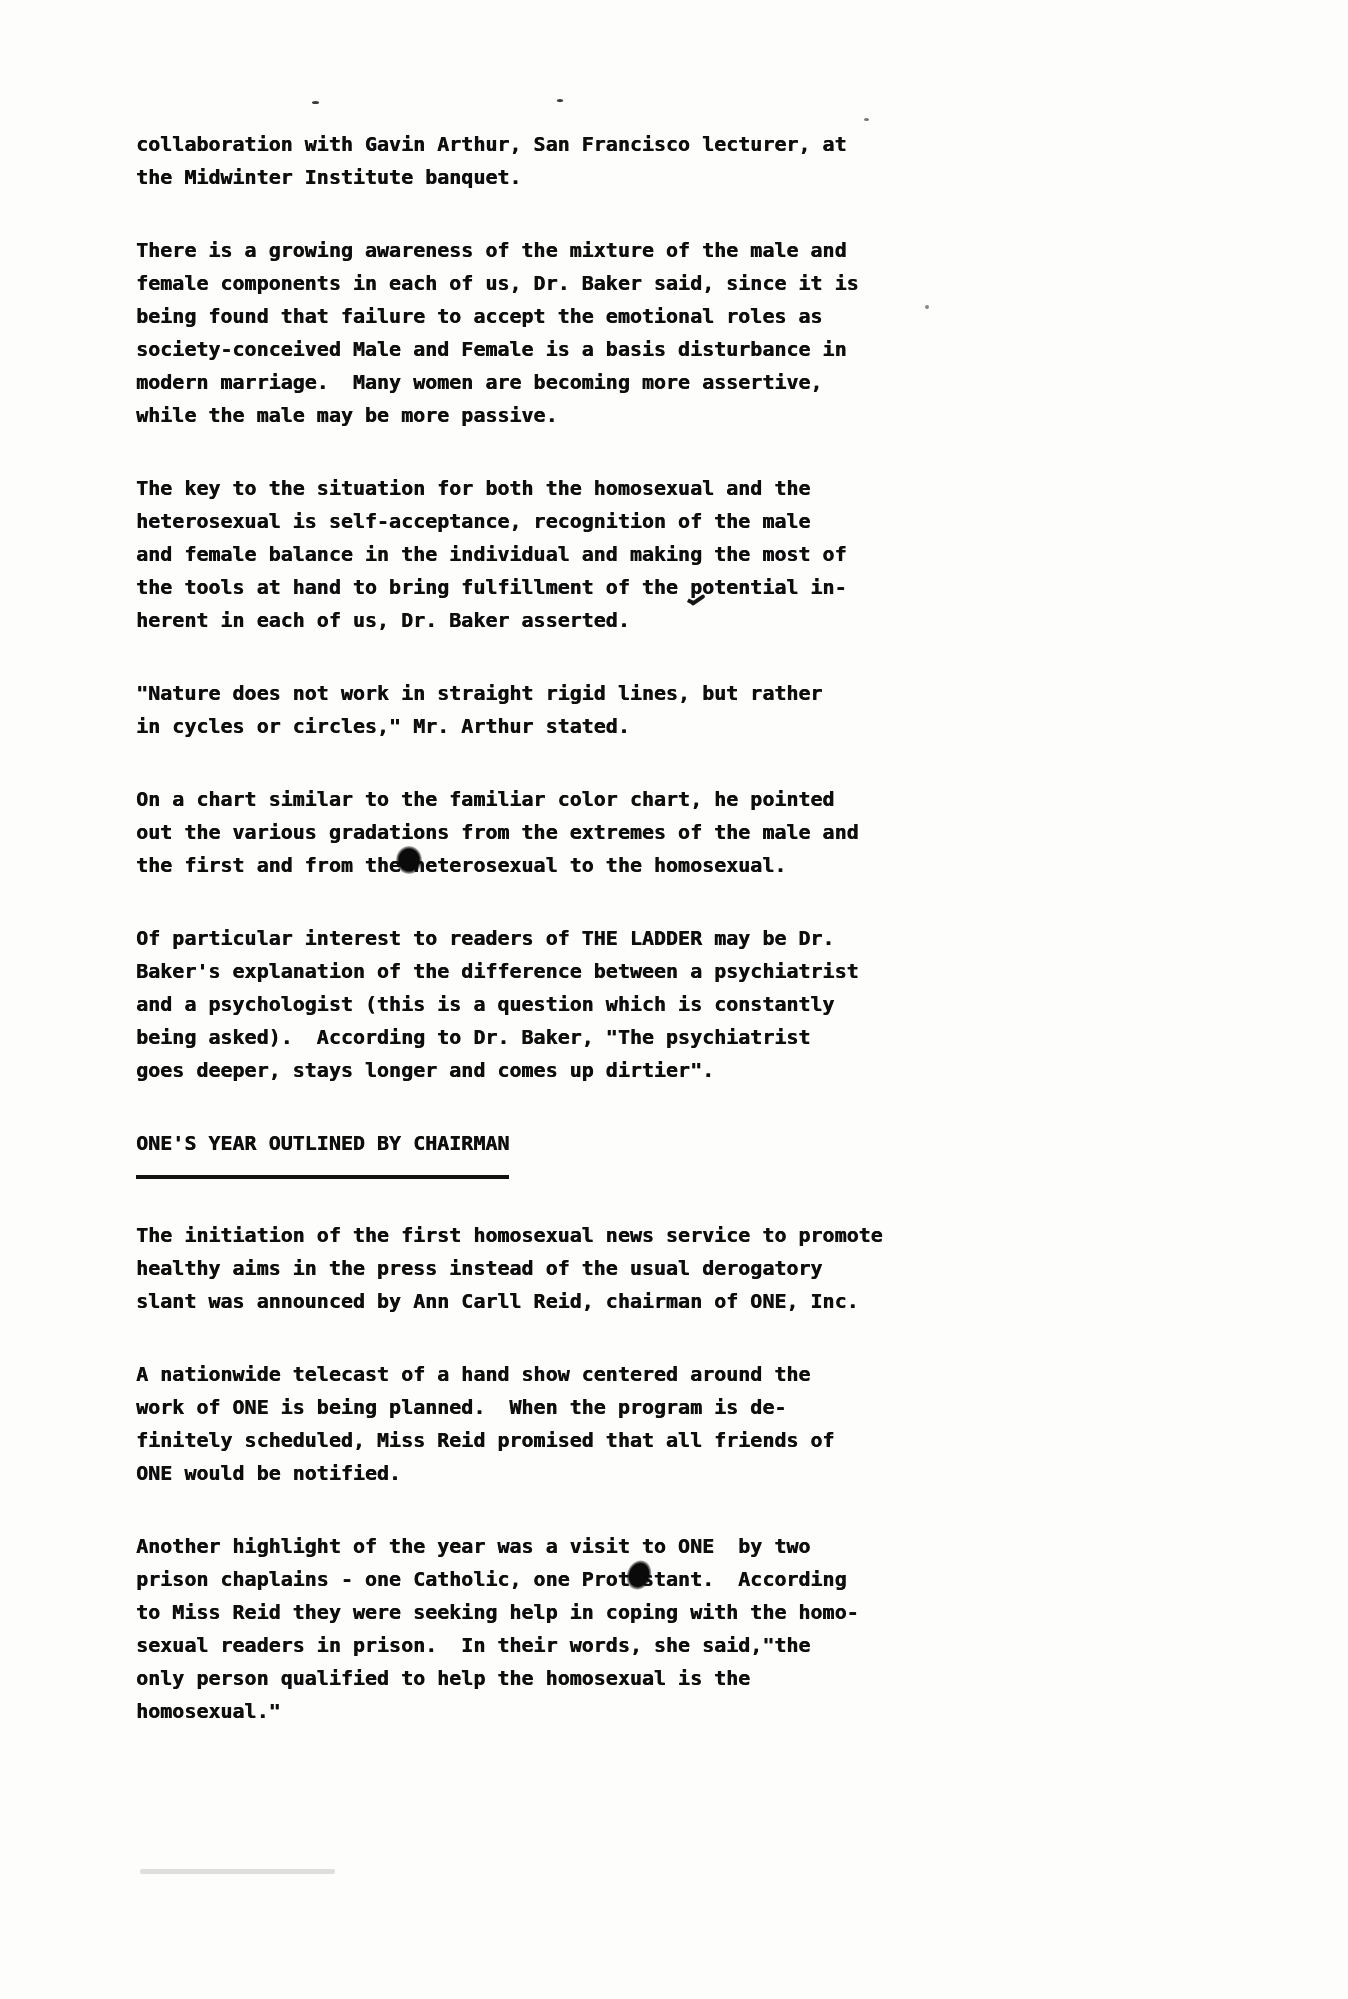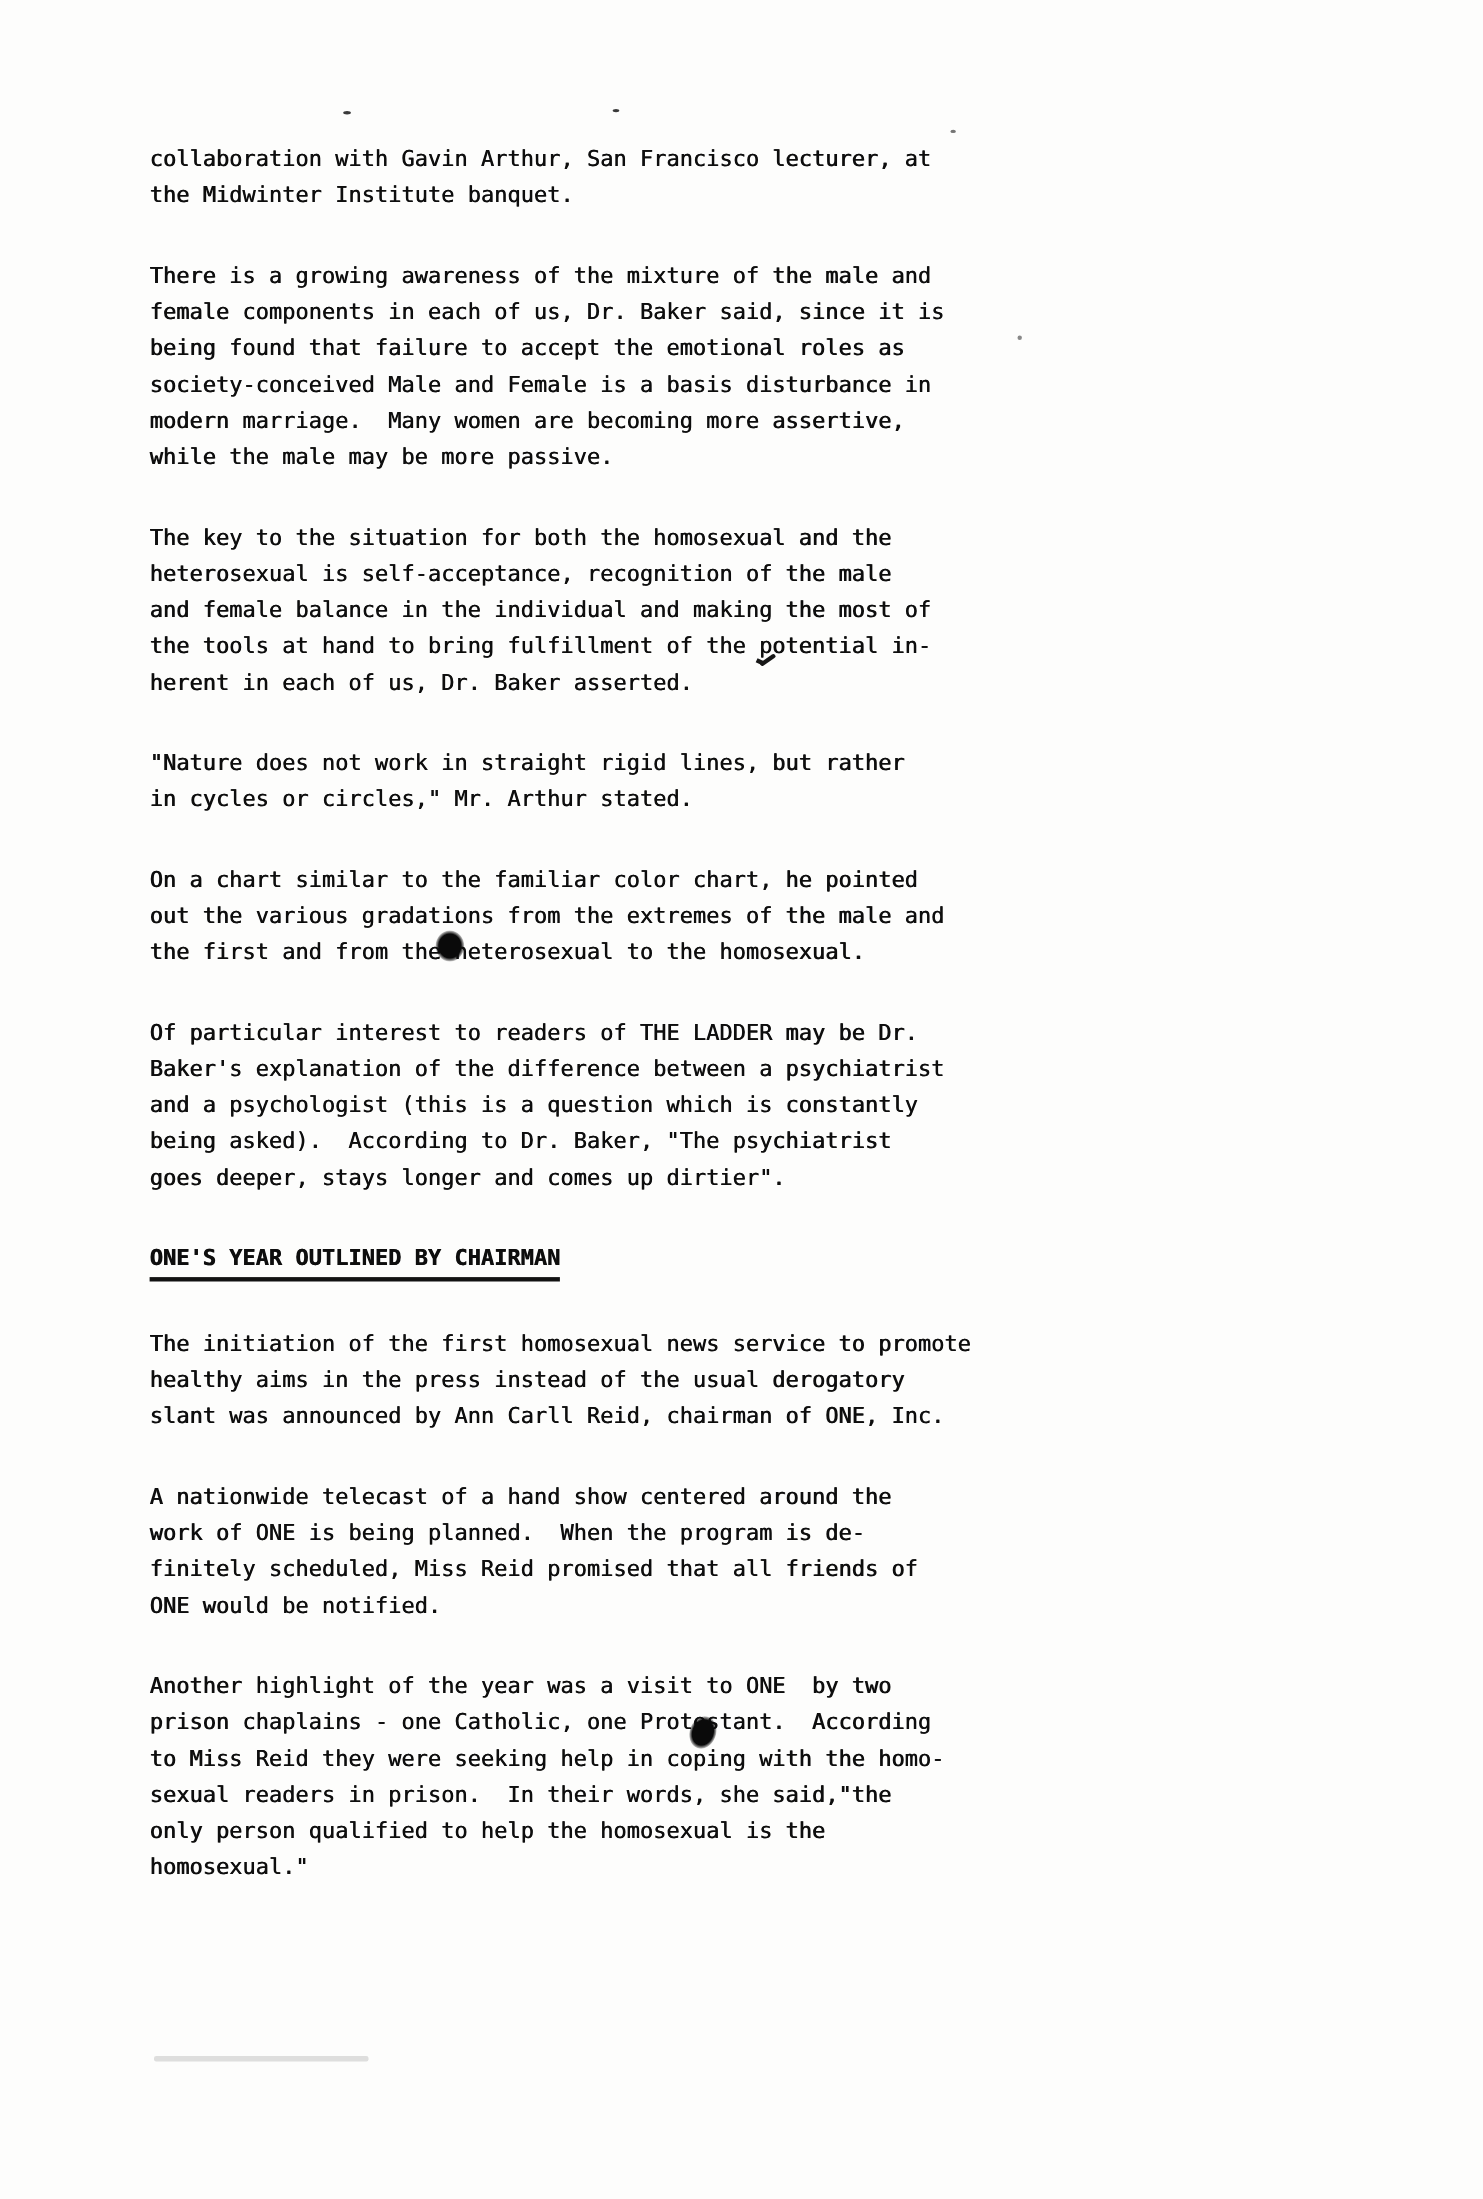--- a/index.html
+++ b/index.html
@@ -22,37 +22,37 @@
   .text-block {
     position: absolute;
     left: 136px;
     top: 128px;
     width: 1080px;
   }
   .para {
     margin: 0 0 40px 0;
     font-size: 20px;
     line-height: 33px;
-    font-weight: normal;
+    font-weight: bold;
     color: #0e0e0e;
     white-space: pre-wrap;
     text-shadow: 0.5px 0 0 currentColor;
     letter-spacing: 0;
   }
   .heading {
     margin: 0 0 40px 0;
     font-size: 20px;
     line-height: 33px;
     font-weight: bold;
     color: #0e0e0e;
   }
   .heading-text {
     display: inline-block;
     border-bottom: 4px solid #121212;
-    padding-bottom: 1px;
+    padding-bottom: 15px;
     text-shadow: 0.5px 0 0 currentColor;
     white-space: pre;
   }
   
   .ink-smudge {
     position: absolute;
     background: radial-gradient(ellipse at center, #0a0a0a 0%, #0a0a0a 55%, rgba(10,10,10,0) 75%);
     border-radius: 50%;
   }
   .smudge-heterosexual { left: 396px; top: 846px; width: 26px; height: 28px; }

